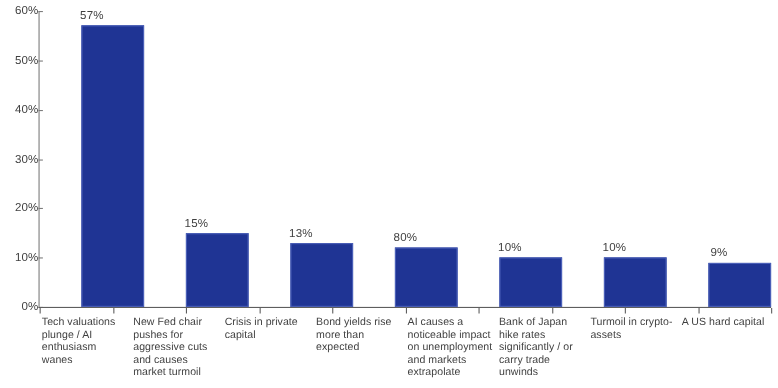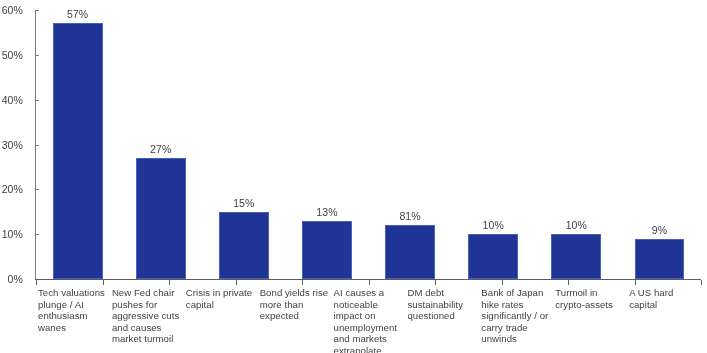--- a/index.html
+++ b/index.html
@@ -25,21 +25,21 @@
   
   .y-axis-area {
     position: absolute;
     left: 0;
     top: 0;
     width: 35px;
     height: 290px;
   }
   .y-tick-label {
     position: absolute;
-    right: 12px;
+    right: 0;
     transform: translateY(-50%);
     font-size: 10.5px;
     color: #3f3f3f;
     white-space: nowrap;
     letter-spacing: 0.1px;
   }
   .y-tick-mark {
     position: absolute;
     left: 35px;
     width: 4px;
@@ -81,21 +81,21 @@
     display: flex;
     align-items: flex-end;
   }
   .bar-slot {
     flex: 1 1 0;
     height: 100%;
     position: relative;
     display: flex;
     flex-direction: column;
     justify-content: flex-end;
-    align-items: center;
+    align-items: flex-end;
   }
   .bar-value {
     position: absolute;
     left: 0;
     width: 100%;
     text-align: center;
     font-size: 10.5px;
     color: #3f3f3f;
     letter-spacing: 0.1px;
   }
@@ -165,33 +165,29 @@
 
   <div class="x-axis-line"></div>
 
   <div class="plot-area">
     <div class="bars-row" id="bars-row">
         <div class="bar-slot">
           <div class="bar-value" style="bottom: 258.55px;">57%</div>
           <div class="bar-rect" style="height: 255.55px; background: rgb(31, 52, 148); border-color: rgb(74, 95, 184);"></div>
         </div>
         <div class="bar-slot">
-          <div class="bar-value" style="bottom: 124.05px;">27%</div>
-          <div class="bar-rect" style="height: 121.05px; background: rgb(31, 52, 148); border-color: rgb(74, 95, 184);"></div>
-        </div>
-        <div class="bar-slot">
           <div class="bar-value" style="bottom: 70.25px;">15%</div>
           <div class="bar-rect" style="height: 67.25px; background: rgb(31, 52, 148); border-color: rgb(74, 95, 184);"></div>
         </div>
         <div class="bar-slot">
           <div class="bar-value" style="bottom: 61.2833px;">13%</div>
           <div class="bar-rect" style="height: 58.2833px; background: rgb(31, 52, 148); border-color: rgb(74, 95, 184);"></div>
         </div>
         <div class="bar-slot">
-          <div class="bar-value" style="bottom: 56.8px;">81%</div>
+          <div class="bar-value" style="bottom: 56.8px;">80%</div>
           <div class="bar-rect" style="height: 53.8px; background: rgb(31, 52, 148); border-color: rgb(74, 95, 184);"></div>
         </div>
         <div class="bar-slot">
           <div class="bar-value" style="bottom: 47.8333px;">10%</div>
           <div class="bar-rect" style="height: 44.8333px; background: rgb(31, 52, 148); border-color: rgb(74, 95, 184);"></div>
         </div>
         <div class="bar-slot">
           <div class="bar-value" style="bottom: 47.8333px;">10%</div>
           <div class="bar-rect" style="height: 44.8333px; background: rgb(31, 52, 148); border-color: rgb(74, 95, 184);"></div>
         </div>
@@ -215,19 +211,18 @@
       <div class="x-tick-mark" style="left: 598.5px;"></div>
       <div class="x-tick-mark" style="left: 665px;"></div>
     </div>
 
   <div class="x-labels" id="x-labels">
       <div class="x-label">Tech valuations plunge / AI enthusiasm wanes</div>
       <div class="x-label">New Fed chair pushes for aggressive cuts and causes market turmoil</div>
       <div class="x-label">Crisis in private capital</div>
       <div class="x-label">Bond yields rise more than expected</div>
       <div class="x-label">AI causes a noticeable impact on unemployment and markets extrapolate</div>
-      <div class="x-label">DM debt sustainability questioned</div>
       <div class="x-label">Bank of Japan hike rates significantly / or carry trade unwinds</div>
       <div class="x-label">Turmoil in crypto-assets</div>
       <div class="x-label">A US hard capital</div>
     </div>
 
 </div>
 
 </body></html>

